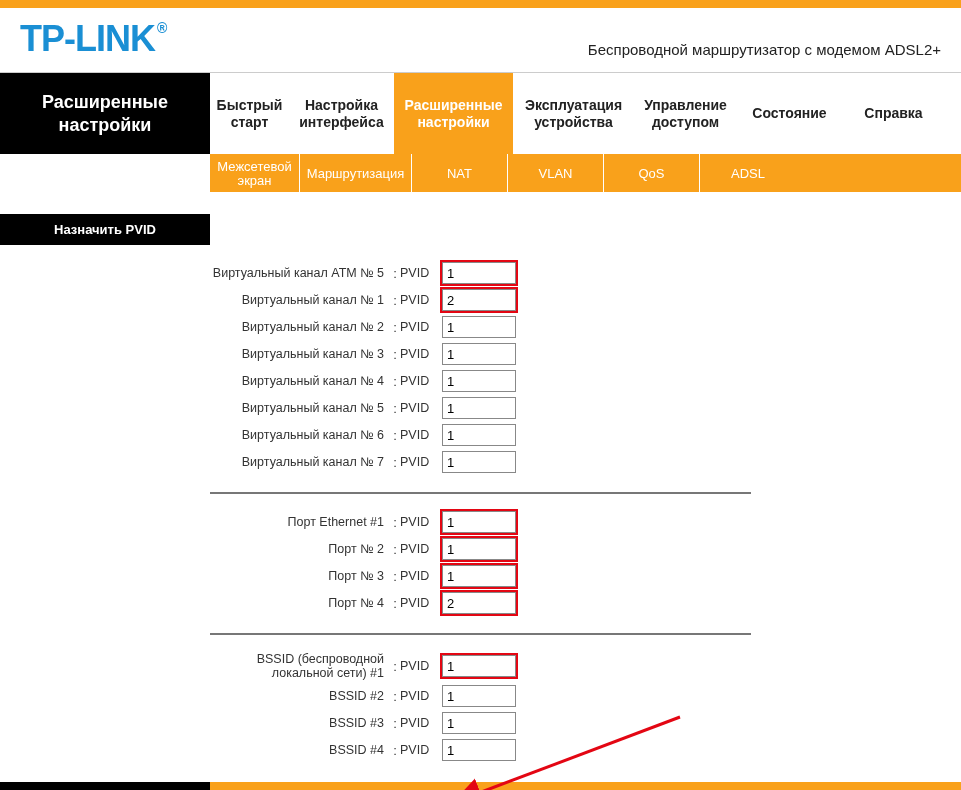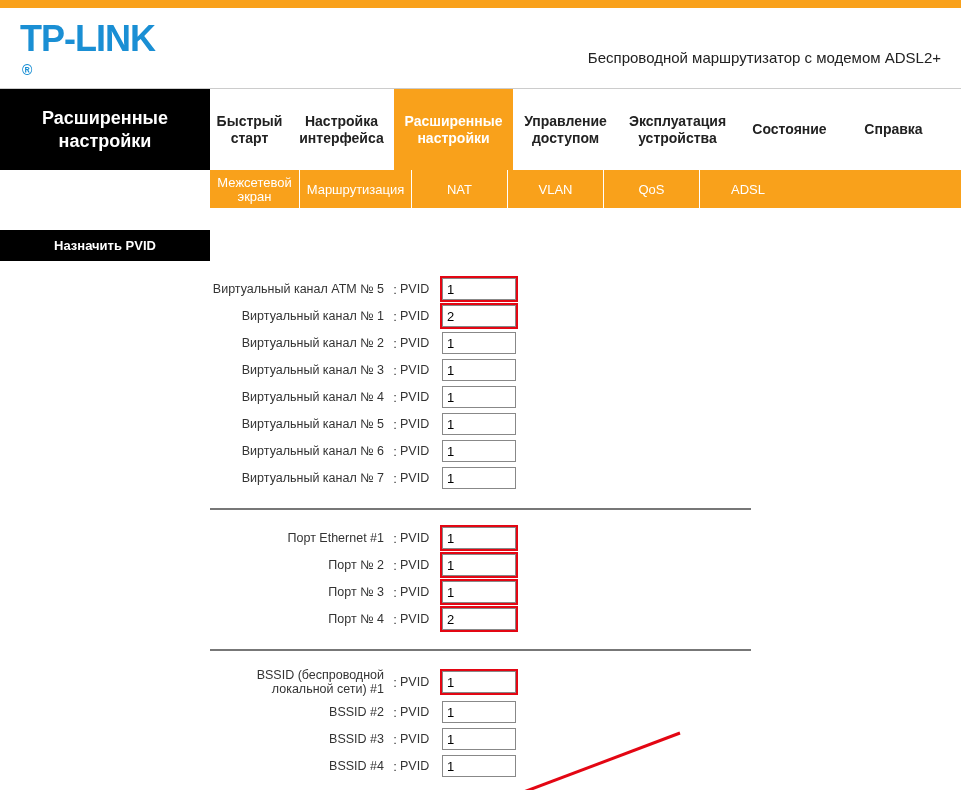--- a/index.html
+++ b/index.html
@@ -20,21 +20,20 @@
     border-bottom: 1px solid #ccc;
   }
   .logo {
     font-family: Arial, sans-serif;
     font-size: 36px;
     font-weight: 800;
     color: #1a8fd4;
     letter-spacing: -1px;
     display: flex;
     align-items: flex-start;
-    flex-direction: column;
   }
   .logo .reg { font-size: 14px; font-weight: bold; position: relative; top: 2px; left: 2px; }
   .tagline { font-size: 15px; color: #222; padding-top: 20px; }
   .navrow {
     display: flex;
     align-items: stretch;
   }
   .sidetitle {
     width: 210px;
     background: #000;
@@ -166,25 +165,25 @@
   <div class="maintabs">
     <div class="maintab w1">
         <span>Быстрый старт</span>
       </div>
     <div class="maintab w2">
         <span>Настройка интерфейса</span>
       </div>
     <div class="maintab w3 active">
         <span>Расширенные настройки</span>
       </div>
+    <div class="maintab w3">
+        <span>Эксплуатация устройства</span>
+      </div>
     <div class="maintab w2">
         <span>Управление доступом</span>
-      </div>
-    <div class="maintab w3">
-        <span>Эксплуатация устройства</span>
       </div>
     <div class="maintab w2">
         <span>Состояние</span>
       </div>
     <div class="maintab w2">
         <span>Справка</span>
       </div>
   </div>
 </div>
 

